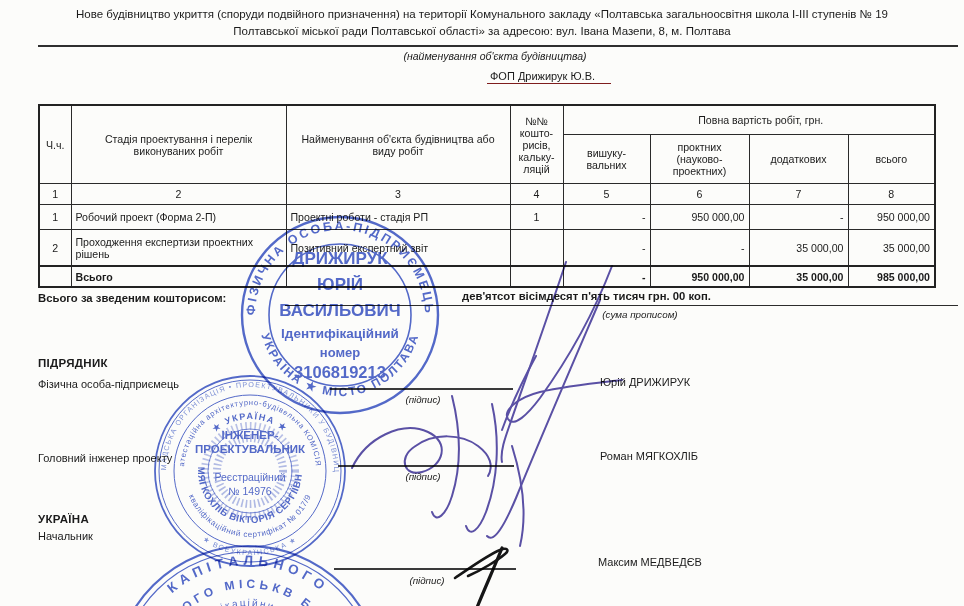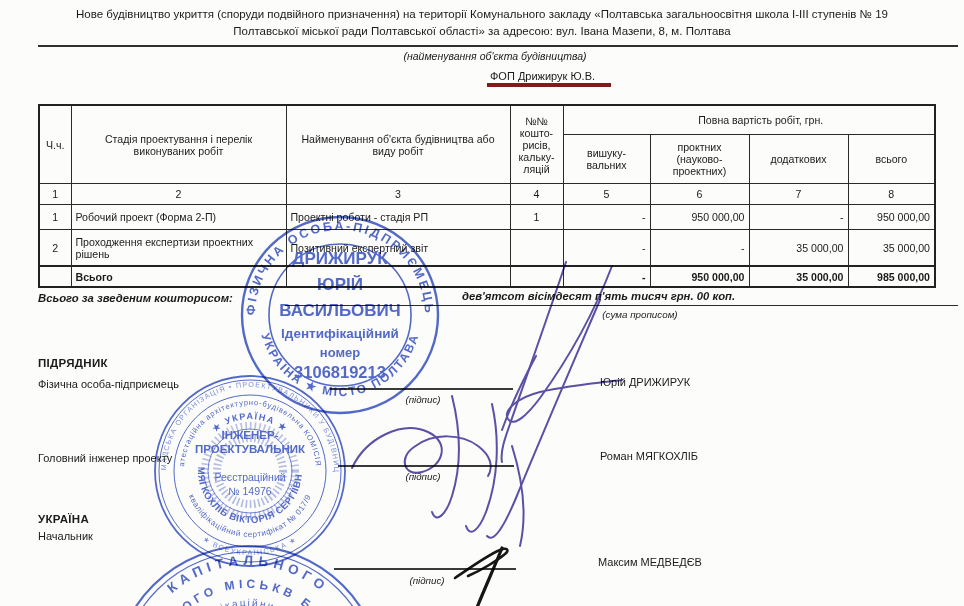--- a/index.html
+++ b/index.html
@@ -7,42 +7,42 @@
     position:relative;width:964px;height:606px;margin:0 auto;
     background:#fcfcfa;overflow:hidden;
     font-family:"Liberation Sans","DejaVu Sans",sans-serif;
     color:#1b1b1b;-webkit-font-smoothing:antialiased;
   }
   .abs{position:absolute;}
   .title-line{width:904px;text-align:center;font-weight:normal;font-size:11.5px;line-height:17px;}
   .hr{background:#2f2f2f;height:2px;}
   .caption{font-style:italic;font-size:10.5px;text-align:center;}
   .label{font-size:11px;}
-  .org-value{font-size:11px;border-bottom:4px solid #7f1d1d;min-width:118px;display:inline-block;padding:0 3px 1px 3px;}
+  .org-value{font-size:11px;border-bottom:1px solid #7f1d1d;min-width:118px;display:inline-block;padding:0 3px 1px 3px;}
 
   
   table.est{border-collapse:collapse;table-layout:fixed;width:896px;font-size:10.6px;}
   table.est th, table.est td{
     border:1px solid #2a2a2a;font-weight:normal;vertical-align:middle;
     padding:1px 4px;overflow:hidden;
   }
   table.est{border:2px solid #222;}
   th.grp{height:26px;}
   tr.h-sub th{height:46px;}
   tr.h-num td{height:18px;text-align:center;}
   td.c{text-align:center;}
   td.r{text-align:right;}
   td.l{text-align:left;}
   .pre{white-space:pre-line;text-align:center;line-height:12px;}
   tr.r1 td{height:22px;}
   tr.r2 td{height:33px;}
   tr.tot td{height:17px;font-weight:bold;border-top:2px solid #222;}
 
   
-  .bi{font-weight:bold;font-style:italic;font-size:11.3px;}
+  .bi{font-weight:bold;font-size:11.3px;}
   .sigline{height:1.5px;background:#3a3a3a;}
   .sig-caption{font-style:italic;font-size:9.8px;text-align:center;width:100px;}
   .heading{font-weight:bold;font-size:11.5px;letter-spacing:.3px;}
   .name{font-size:11px;}
 
   
   .stamp{mix-blend-mode:multiply;opacity:.88;pointer-events:none;}
   .ink{mix-blend-mode:multiply;pointer-events:none;}
 </style>
 </head>

